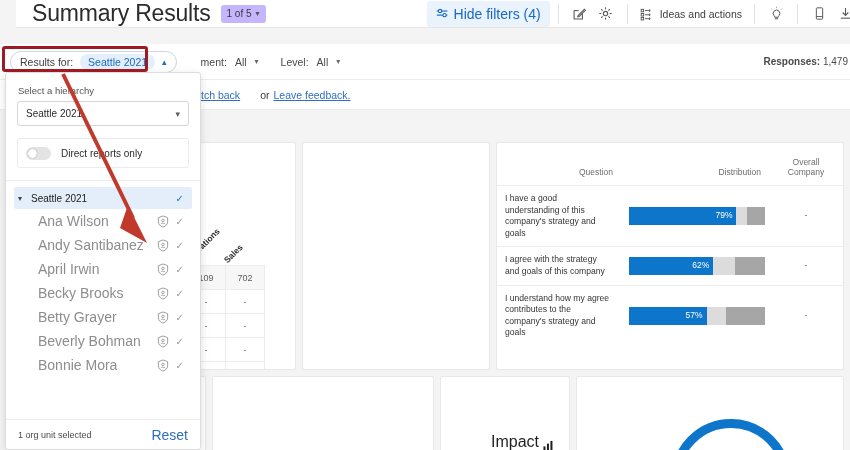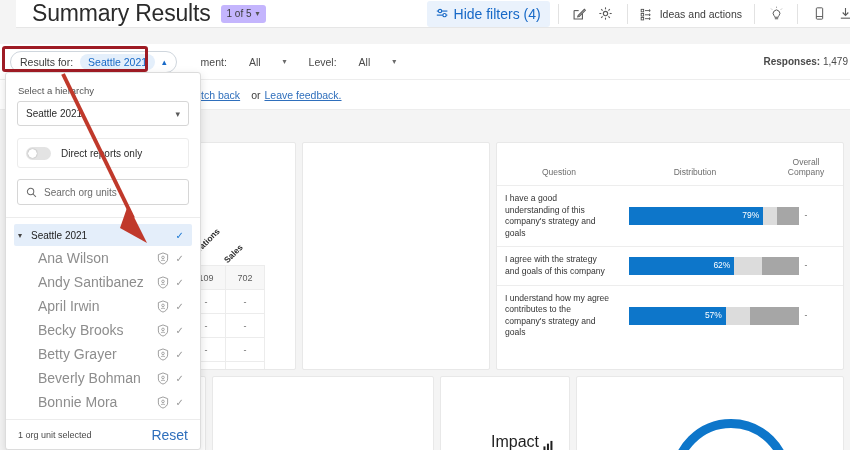--- a/index.html
+++ b/index.html
@@ -59,21 +59,21 @@
   }
   .rf-caret { color: #1769c7; font-size: 9px; }
   .redbox {
     position: absolute; left: 2px; top: 46px; width: 146px; height: 26px;
     border: 3px solid #9e1b24; border-radius: 3px; pointer-events: none;
   }
   .filters-inline {
     display: flex; align-items: center; gap: 22px; margin-left: 24px;
     font-size: 10.5px; color: #4a4a4a;
   }
-  .filters-inline .fi { display: flex; align-items: center; gap: 22px; }
+  .filters-inline .fi { display: flex; align-items: center; gap: 8px; }
   .filters-inline .fi .cv { font-size: 8px; color: #6a6a6a; }
   .responses {
     margin-left: auto; margin-right: 2px; font-size: 10px; color: #4a4a4a;
     white-space: nowrap; font-weight: bold;
   }
   .responses .rv { font-weight: normal; }
 
   
   .notice {
     position: absolute; left: 0; top: 80px; width: 850px; height: 30px;
@@ -105,31 +105,31 @@
   table.grid td.first { width: 48px; }
   table.grid tr.counts td { background: #f7f7f7; color: #5c5c5c; }
 
   
   #card-mid { left: 302px; top: 32px; width: 188px; height: 228px; }
 
   
   #card-q { left: 496px; top: 32px; width: 348px; height: 228px; overflow: hidden; }
   .qt { width: 100%; border-collapse: collapse; table-layout: fixed; }
   .qt th {
-    font-size: 8.5px; color: #6d6d6d; font-weight: normal; text-align: center;
+    font-size: 8.5px; color: #6d6d6d; font-weight: normal; text-align: right;
     padding: 14px 8px 8px 8px; vertical-align: bottom;
   }
   .qt th.c-dist { width: 148px; }
   .qt th.c-oc { width: 74px; text-align: center; }
   .qt td {
     border-top: 1px solid #ededed; font-size: 8.6px; color: #343434;
     padding: 7px 8px; vertical-align: middle; line-height: 1.35;
   }
   .qt td.c-oc { text-align: center; color: #6a6a6a; }
-  .bar-wrap { display: flex; align-items: center; height: 18px; width: 170px; }
+  .bar-wrap { display: flex; align-items: center; height: 18px; width: 136px; }
   .bar-fav {
     background: #0d76ca; height: 18px; color: #fff; font-size: 8.5px;
     display: flex; align-items: center; justify-content: flex-end;
     padding-right: 4px;
   }
   .bar-neu { background: #dcdcdc; height: 18px; }
   .bar-unf { background: #a6a6a6; height: 18px; }
 
   
   #card-b1 { left: 6px; top: 266px; width: 200px; height: 84px; }
@@ -319,21 +319,21 @@
     <div class="responses">
       <span>Responses:</span>
       <span class="rv">1,479</span>
     </div>
   </div>
 
   <div class="notice">
     <span style="visibility:hidden">&nbsp;&nbsp;&nbsp;&nbsp;&nbsp;&nbsp;&nbsp;&nbsp;&nbsp;&nbsp;&nbsp;&nbsp;&nbsp;&nbsp;&nbsp;&nbsp;&nbsp;&nbsp;&nbsp;&nbsp;&nbsp;&nbsp;&nbsp;&nbsp;&nbsp;&nbsp;&nbsp;&nbsp;&nbsp;&nbsp;&nbsp;&nbsp;&nbsp;</span>
     <span>this dashboard.</span>
     <a href="#" style="margin-left:4px">Switch back</a>
-    <span style="margin-left:11px">or</span>
+    <span style="margin-left:20px">or</span>
     <a href="#" style="margin-left:4px">Leave feedback.</a>
   </div>
 
   <div class="body">
 
     <div class="card" id="card-table">
       <div class="tbl">
         <div class="rot-headers">
           <div class="rot-h" style="left:12px">Overall Company</div>
           <div class="rot-h" style="left:52px">Engineering</div>
@@ -460,27 +460,20 @@
       <span class="cv">▾</span>
     </div>
 
     <div class="p-toggle-row">
       <div class="switch">
         <div class="knob"></div>
       </div>
       <span class="t-lbl">Direct reports only</span>
     </div>
 
-    <div class="p-search">
-      <svg width="11" height="11" viewBox="0 0 14 14">
-        <circle cx="5.8" cy="5.8" r="4.1" fill="none" stroke="#6b6b6b" stroke-width="1.3"></circle>
-        <line x1="8.9" y1="8.9" x2="12.6" y2="12.6" stroke="#6b6b6b" stroke-width="1.3"></line>
-      </svg>
-      <span class="ph">Search org units</span>
-    </div>
 
     <div class="p-divider"></div>
 
     <div class="tree">
       <div class="tree-root">
         <span class="tw">▾</span>
         <span class="nm">Seattle 2021</span>
         <span class="ck">✓</span>
       </div>
 

